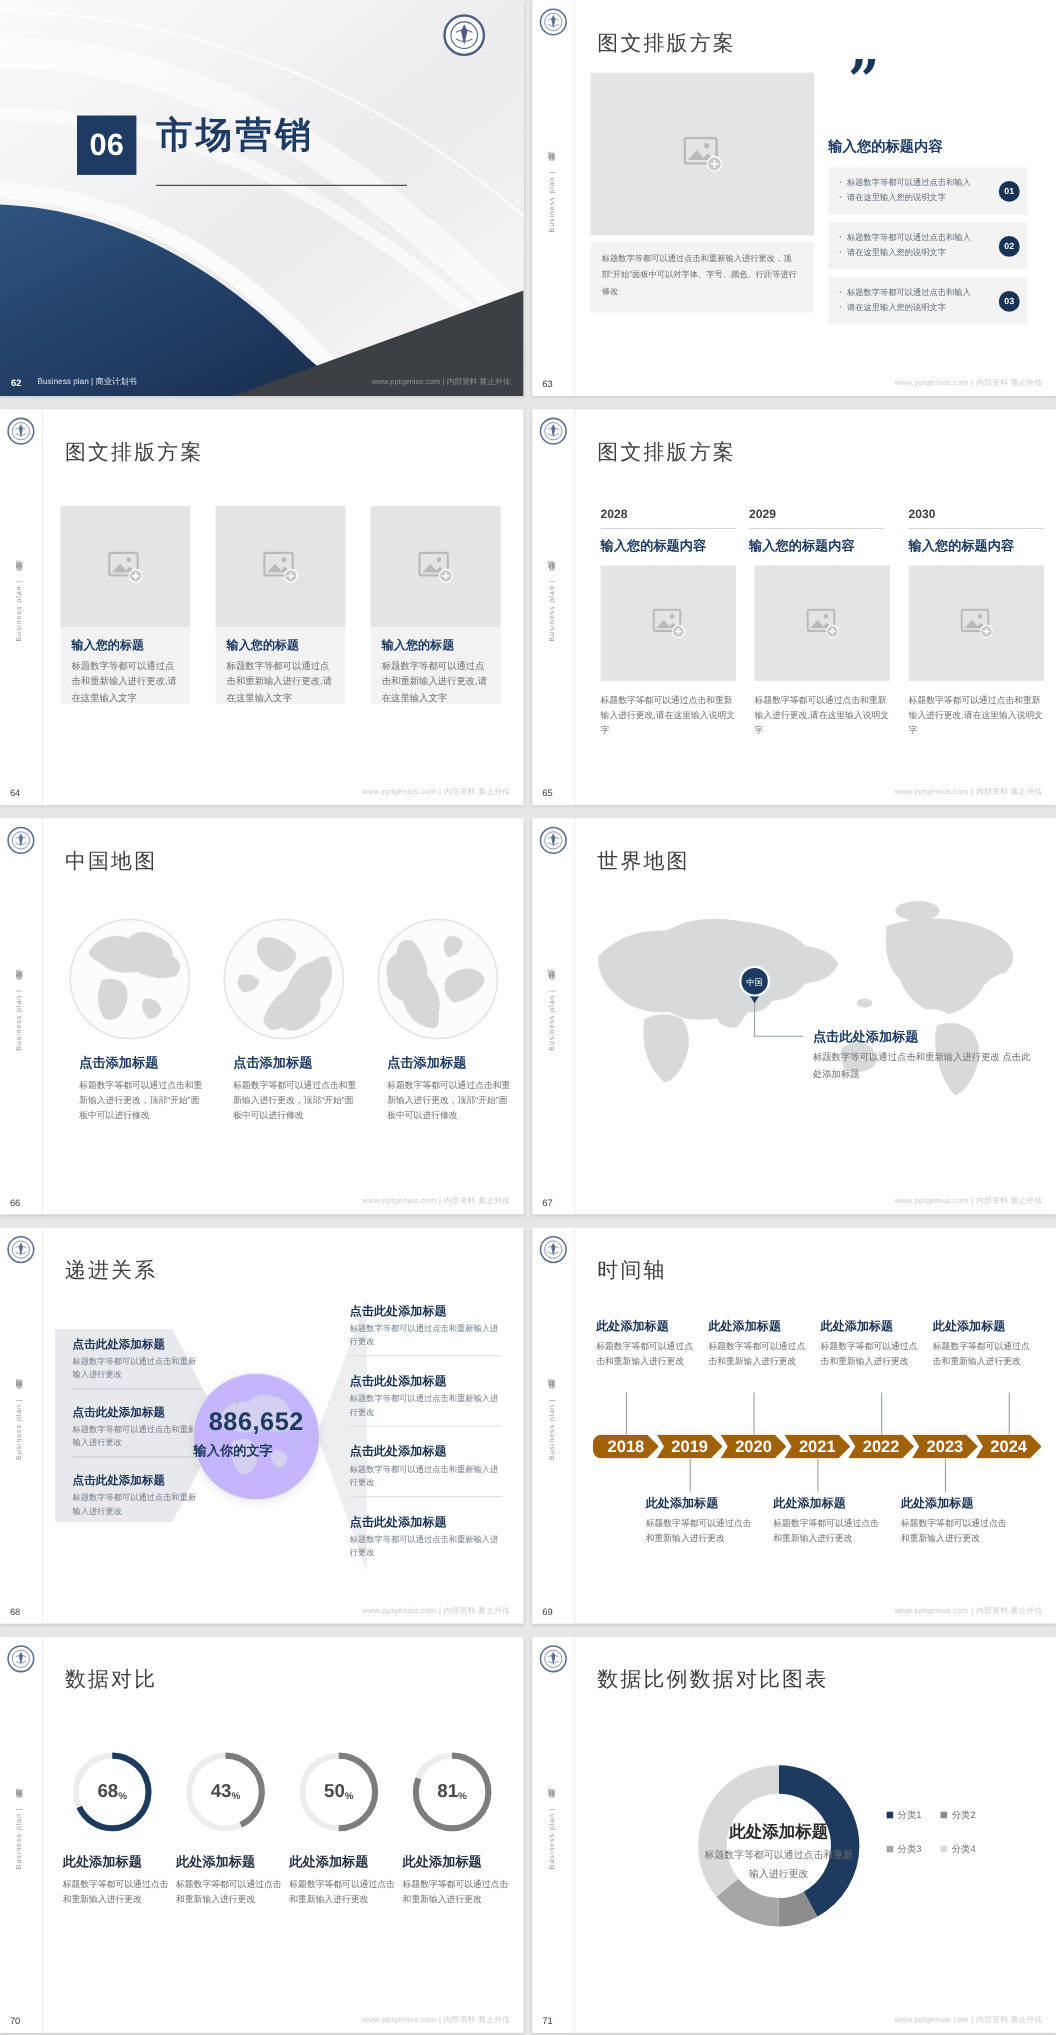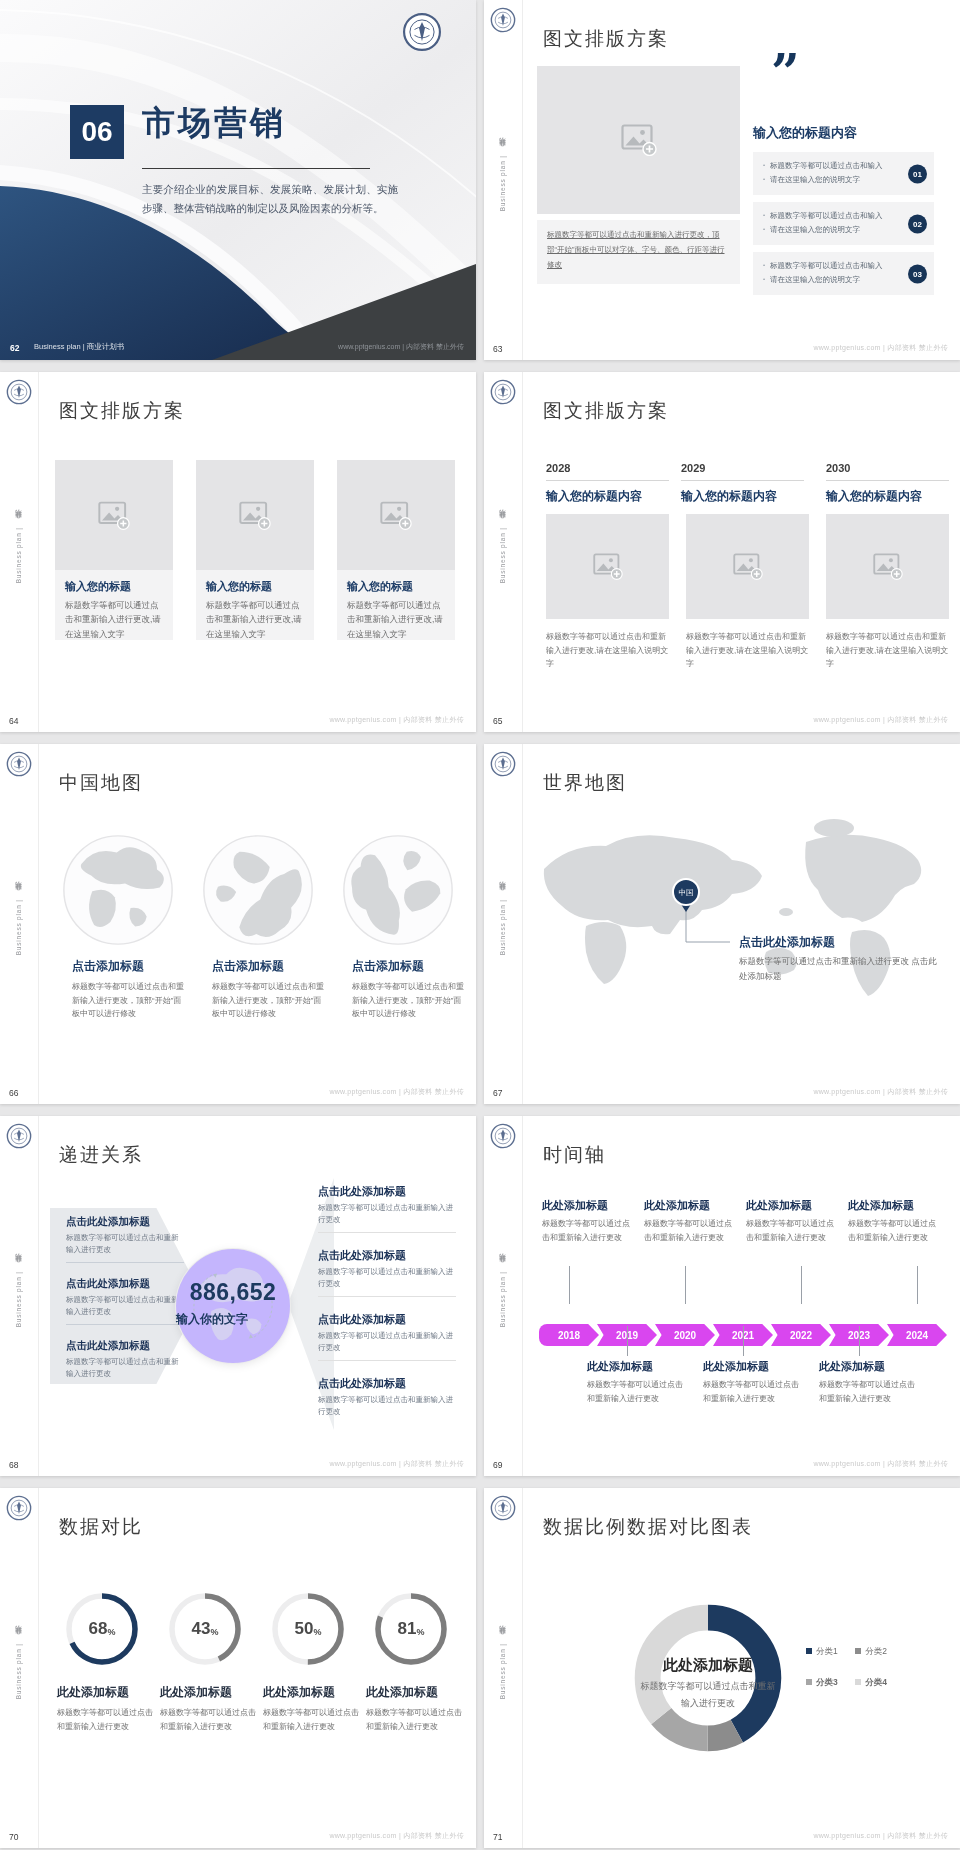--- a/index.html
+++ b/index.html
@@ -9,30 +9,30 @@
   .abs{position:absolute;}
   
   .side{position:absolute;left:0;top:0;height:100%;width:38px;border-right:1px solid #ededed;background:#fff;}
   .emblem{position:absolute;top:7px;left:6px;width:26px;height:26px;opacity:.9;}
   .vtxt{position:absolute;top:50%;left:50%;transform:translate(-50%,-50%) rotate(180deg);writing-mode:vertical-rl;font-size:6.5px;color:#96989c;letter-spacing:.8px;white-space:nowrap;}
   .pg{position:absolute;left:9px;bottom:6px;font-size:8.5px;font-weight:normal;color:#3d3d3d;margin-top:44px;}
   .foot{position:absolute;right:12px;bottom:7px;font-size:7px;color:#c9c9c9;letter-spacing:.3px;}
   .stitle{position:absolute;left:59px;top:26px;font-size:19px;color:#3f3f3f;letter-spacing:2px;}
   
   .ph{background:#e4e4e6;display:flex;align-items:center;justify-content:center;}
-  .capbox{background:#f3f3f4;color:#6b6b6b;font-size:7.5px;line-height:2.0;padding:7px 10px;box-sizing:border-box;text-decoration:underline;}
+  .capbox{background:#f3f3f4;color:#6b6b6b;font-size:7.5px;line-height:2.0;padding:7px 10px;box-sizing:border-box;}
   .card{background:#f3f3f4;box-sizing:border-box;padding:9px 10px;}
   .card h4,.h-navy{color:#1d3c66;}
   .body-gray{color:#6e6e6e;font-size:8px;line-height:1.7;}
   .b-item{position:absolute;left:269px;width:181px;height:43px;background:#f3f3f4;}
   .b-lines{padding:7px 26px 0 10px;font-size:7.5px;color:#5f6a76;line-height:1.85;}
   .b-lines div::before{content:"•";font-size:6px;color:#97a0ab;margin-right:5px;position:relative;top:-1px;}
   .badge{position:absolute;right:7px;top:50%;transform:translateY(-50%);width:19px;height:19px;border-radius:50%;background:#173457;color:#fff;font-size:8px;font-weight:bold;display:flex;align-items:center;justify-content:center;}
   .globe{width:116px;height:116px;}
-  .yr{position:absolute;top:188px;height:22px;width:60px;background:#d946ef;color:#fff;font-weight:bold;font-size:10px;display:flex;align-items:center;justify-content:center;clip-path:polygon(0 0,82% 0,100% 50%,82% 100%,0 100%,11% 50%);margin-top:20px;}
+  .yr{position:absolute;top:188px;height:22px;width:60px;background:#a16207;color:#fff;font-weight:bold;font-size:15px;display:flex;align-items:center;justify-content:center;clip-path:polygon(0 0,82% 0,100% 50%,82% 100%,0 100%,11% 50%);}
   .yr.first{clip-path:polygon(0 0,82% 0,100% 50%,82% 100%,0 100%);border-radius:8px 0 0 8px;}
   .tick{position:absolute;width:1px;background:#9aa0a8;}
   .tl-title{font-size:11px;font-weight:bold;color:#1a3156;}
   .itm-title{font-size:10.5px;font-weight:bold;color:#1a3156;}
   .itm-body{font-size:7.5px;color:#707a87;line-height:1.55;margin-top:3px;}
   .sep-b{border-bottom:1px solid #c9cfd7;padding-bottom:7px;}
   .sep-g{border-bottom:1px solid #e0e0e0;padding-bottom:7px;}
   .pctwrap{position:absolute;display:flex;align-items:center;justify-content:center;}
   .pnum{font-size:17px;font-weight:bold;color:#4a4a4a;}
   .psym{font-size:9px;font-weight:bold;color:#4a4a4a;margin-top:5px;}
@@ -93,21 +93,20 @@
       <path d="M212,360 L476,264 L476,360 Z" fill="#3d4042"></path>
     </svg>
     <svg class="abs" style="left:402px;top:12px;width:40px;height:40px;">
         <use href="#emb"></use>
       </svg>
     <div class="abs" style="left:70px;top:105px;width:54px;height:54px;background:#1d3b63;display:flex;align-items:center;justify-content:center;color:#fff;font-size:28px;font-weight:bold;">
         <span>06</span>
       </div>
     <div class="abs" style="left:142px;top:101px;font-size:33px;font-weight:bold;color:#1d3b63;letter-spacing:3px;">市场营销</div>
     <div class="abs" style="left:142px;top:168px;width:228px;height:1px;background:#3a3a3a;"></div>
-    <div class="abs" style="left:142px;top:180px;width:256px;font-size:10.5px;color:#4b5668;line-height:1.8;text-align:justify;">主要介绍企业的发展目标、发展策略、发展计划、实施步骤、整体营销战略的制定以及风险因素的分析等。</div>
     <div class="abs" style="left:10px;bottom:7px;font-size:8.5px;font-weight:bold;color:#ffffff;">62</div>
     <div class="abs" style="left:34px;bottom:8px;font-size:7.5px;color:#dde2e9;">Business plan | 商业计划书</div>
     <div class="abs" style="right:12px;bottom:8px;font-size:7px;color:#8f9398;">www.pptgenius.com | 内部资料 禁止外传</div>
   </div>
 
   <div class="slide">
     <div class="side">
       <svg class="emblem">
           <use href="#emb"></use>
         </svg>
@@ -525,21 +524,21 @@
         <circle cx="95" cy="95" r="63" fill="none" stroke-width="27" stroke="#d9d9d9" stroke-dasharray="142.50264276683302 395.84067435231395" stroke-dashoffset="-253.33803158548093"></circle>
       </g>
     </svg>
     <div class="abs" style="left:149px;top:168px;width:150px;text-align:center;font-size:15px;font-weight:bold;color:#2a2a2a;">此处添加标题</div>
     <div class="abs" style="left:154px;top:190px;width:140px;text-align:center;font-size:9px;color:#6f6f6f;line-height:1.9;">标题数字等都可以通过点击和重新输入进行更改</div>
 
     <div class="abs" style="left:322px;top:152px;">
       <span class="lg-sq" style="background-color: rgb(29, 58, 95);"></span><span class="lg-lb">分类1</span>
       <span class="lg-sq" style="background-color: rgb(140, 140, 140);"></span><span class="lg-lb">分类2</span>
     </div>
-    <div class="abs" style="left:322px;top:183px;font-weight:bold;">
+    <div class="abs" style="left:322px;top:183px;">
       <span class="lg-sq" style="background-color: rgb(166, 166, 166);"></span><span class="lg-lb">分类3</span>
       <span class="lg-sq" style="background-color: rgb(217, 217, 217);"></span><span class="lg-lb">分类4</span>
     </div>
 
     <div class="pg">71</div>
     <div class="foot">www.pptgenius.com | 内部资料 禁止外传</div>
   </div>
 
 </div>
 

